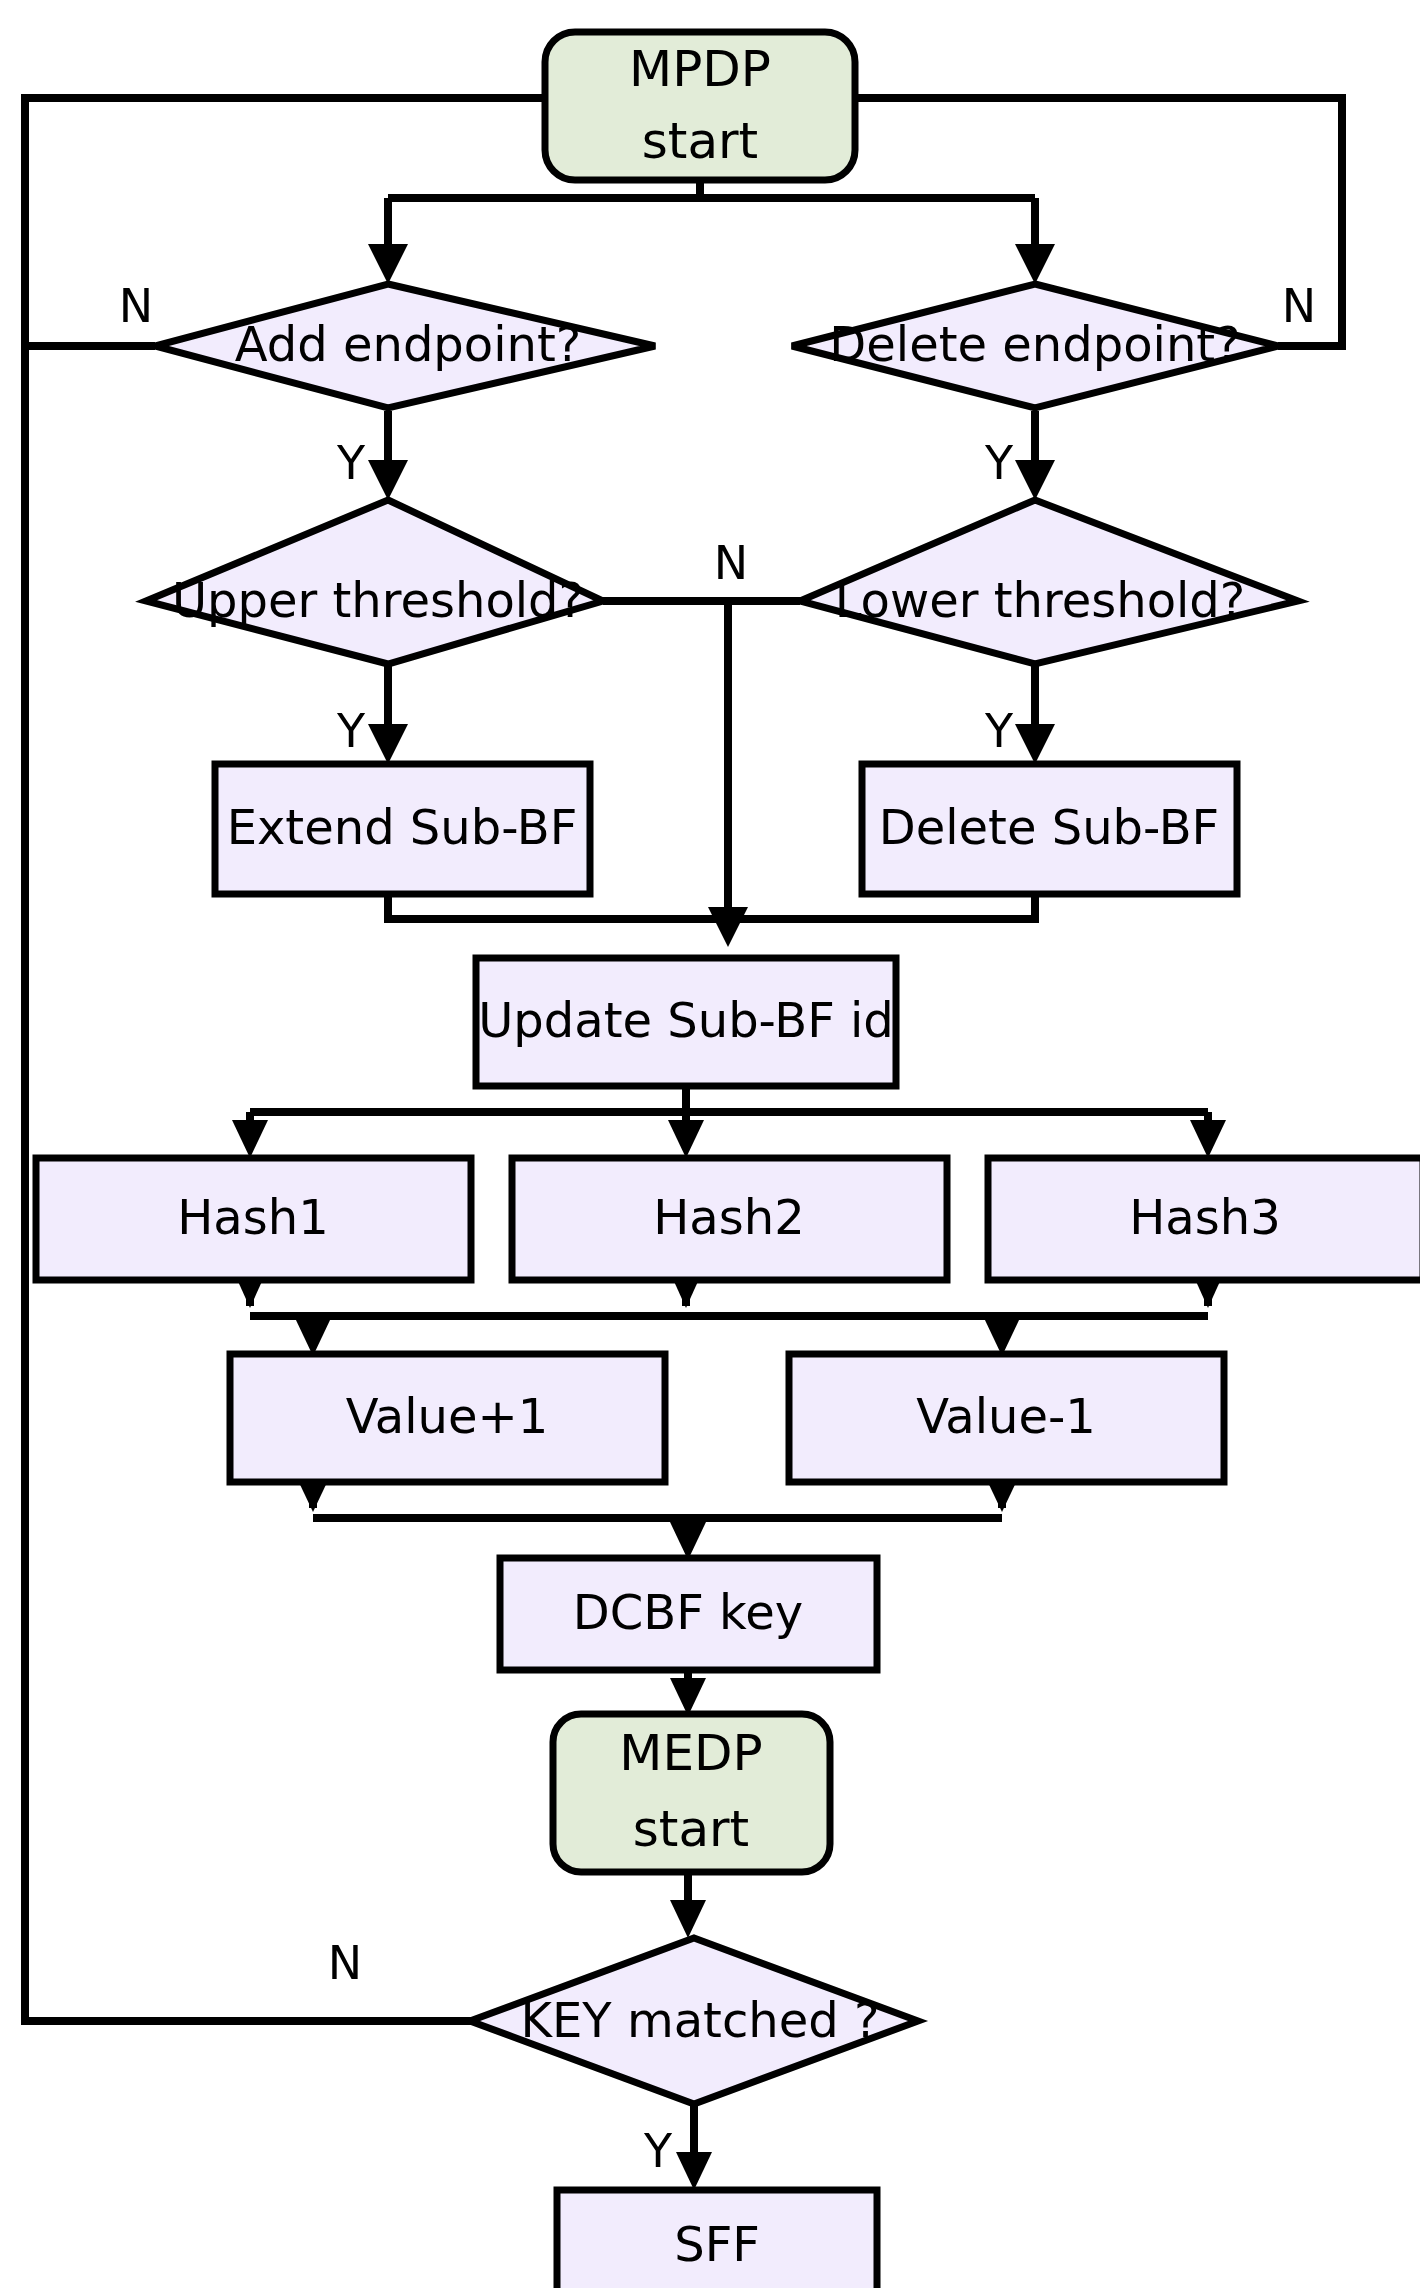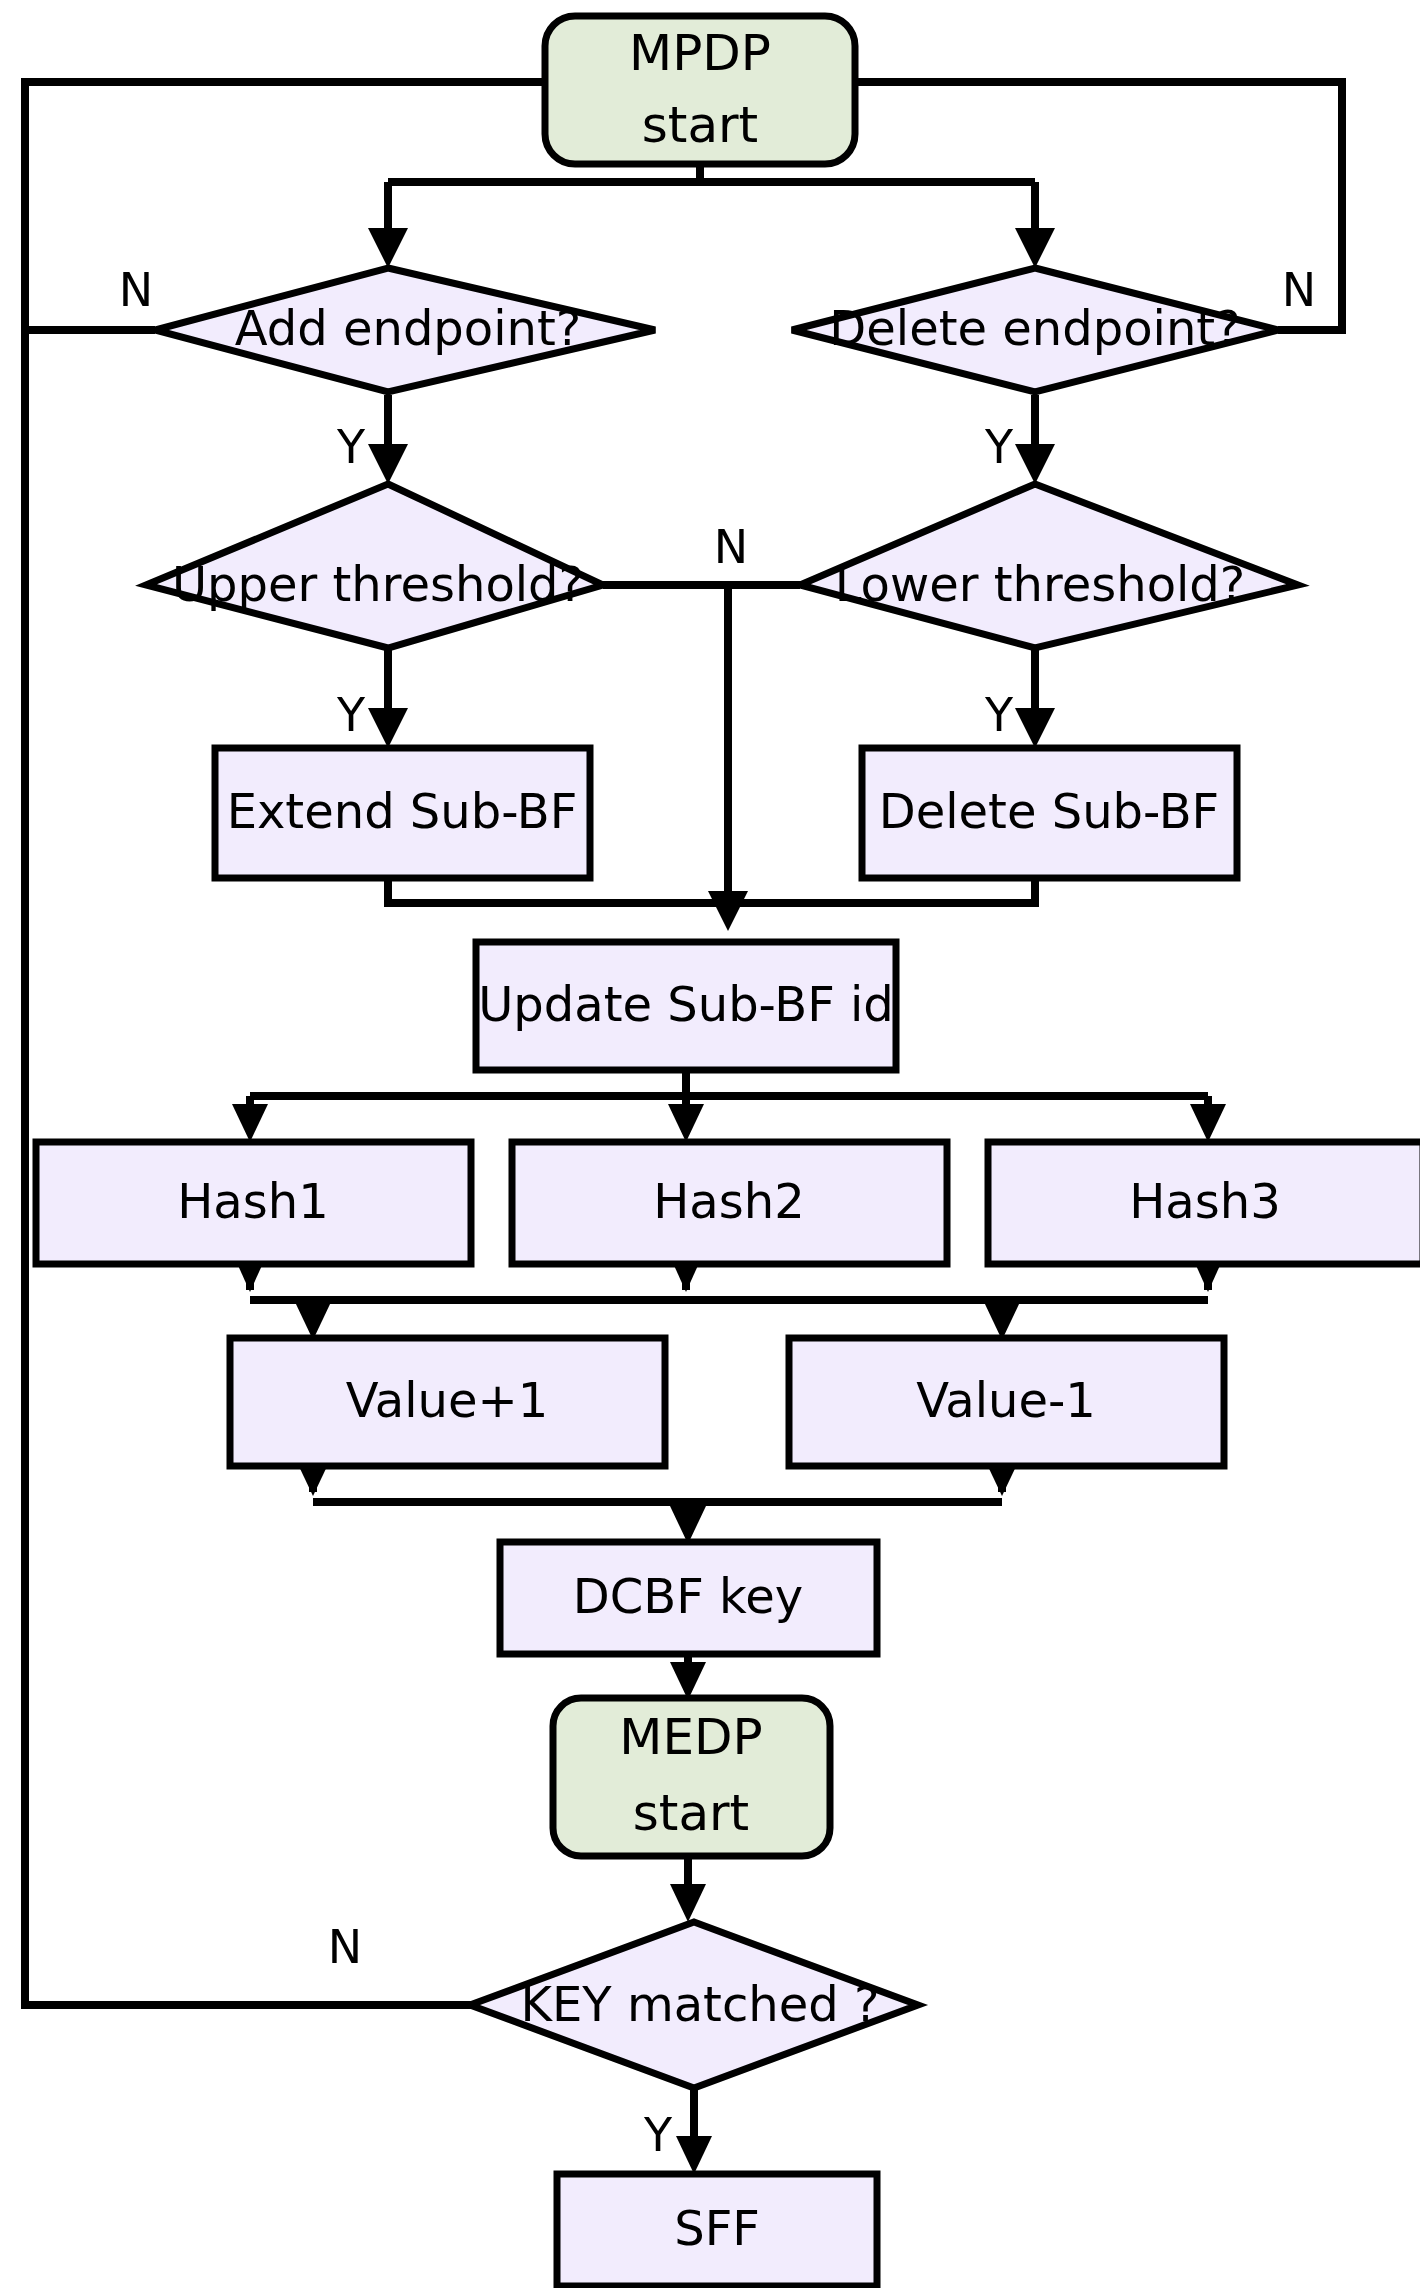--- a/index.html
+++ b/index.html
@@ -11,20 +11,21 @@
     font-family: "DejaVu Sans", sans-serif;
     width: 1420px;
     height: 2288px;
     overflow: hidden;
   }
   #flow-root {
     position: relative;
     width: 1420px;
     height: 1976px;
     background: #ffffff;
+    margin-top: 16px;
   }
   svg#flow-svg {
     display: block;
     width: 1420px;
     height: 2288px;
   }
   .node-shape {
     stroke: #000000;
     stroke-width: 7;
     stroke-linejoin: miter;

